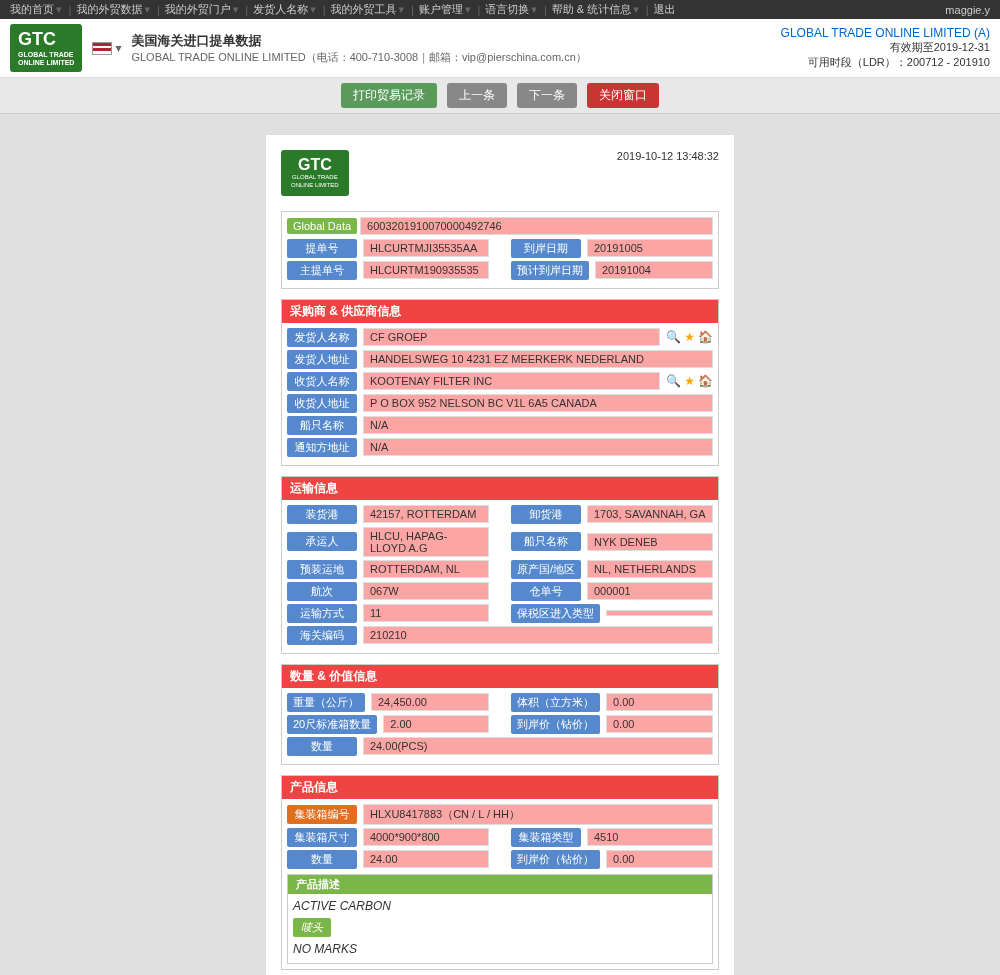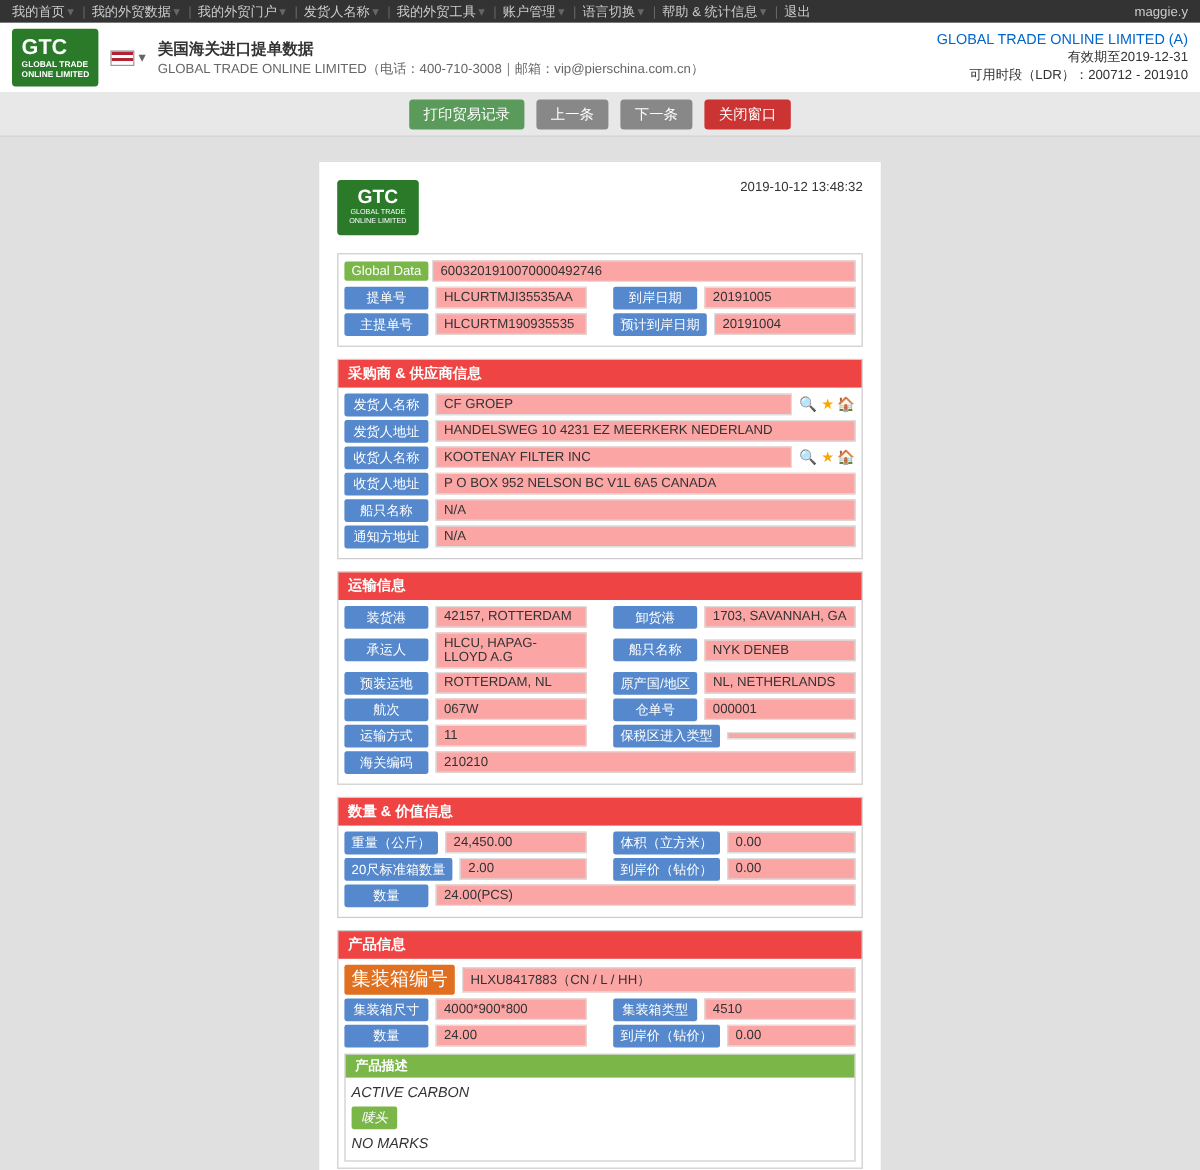--- a/index.html
+++ b/index.html
@@ -40,21 +40,21 @@
     
     
     .section { border: 1px solid #ccc; margin-bottom: 10px; }
     .section-header { background: #ef4444; color: white; padding: 3px 8px; font-size: 12px; font-weight: bold; }
     .section-body { padding: 5px; }
     
     
     .global-data-row { display: flex; align-items: center; margin-bottom: 4px; }
     .label-btn { background: #7ab648; color: white; padding: 2px 6px; border-radius: 2px; font-size: 11px; white-space: nowrap; min-width: 70px; text-align: center; }
     .label-btn-blue { background: #5588cc; color: white; padding: 2px 6px; border-radius: 2px; font-size: 11px; white-space: nowrap; min-width: 70px; text-align: center; }
-    .label-btn-orange { background: #e07020; color: white; padding: 2px 6px; border-radius: 2px; font-size: 16px; white-space: nowrap; min-width: 70px; text-align: center; }
+    .label-btn-orange { background: #e07020; color: white; padding: 2px 6px; border-radius: 2px; font-size: 11px; white-space: nowrap; min-width: 70px; text-align: center; }
     .value-field { border: 1px solid #ddd; background: #fca5a5; padding: 2px 6px; font-size: 11px; flex: 1; margin-left: 3px; }
     .field-row { display: grid; grid-template-columns: 1fr 1fr; gap: 22px; margin-bottom: 3px; }
     .field-cell { display: flex; align-items: center; gap: 3px; }
     .full-row { display: flex; align-items: center; gap: 3px; margin-bottom: 3px; }
     .icon-set { display: flex; gap: 3px; align-items: center; margin-left: 3px; }
     .icon-search { color: #666; font-size: 12px; cursor: pointer; }
     .icon-star { color: #ffa500; font-size: 12px; cursor: pointer; }
     .icon-home { color: #5a9a5a; font-size: 12px; cursor: pointer; }
     
     .container { background: #e0e0e0; padding: 10px; }

